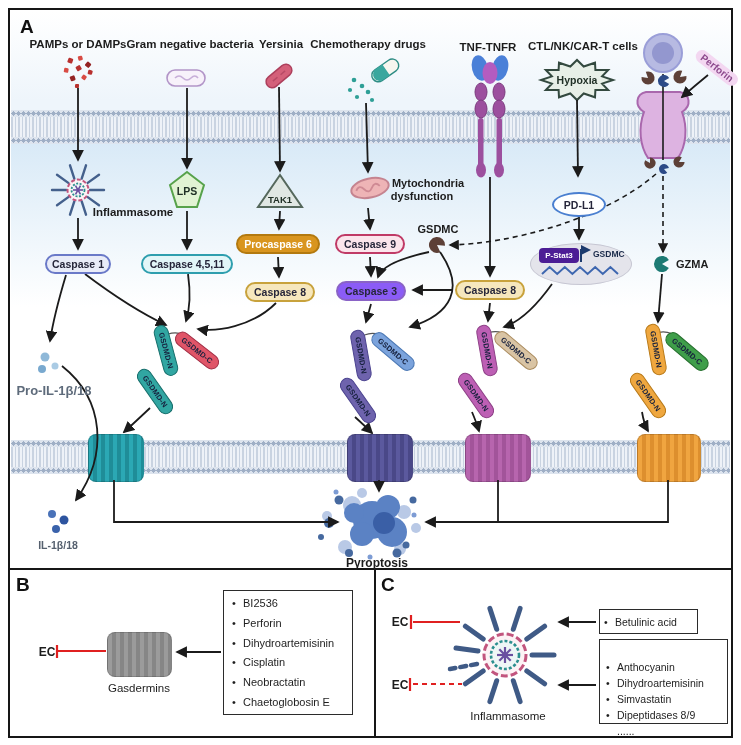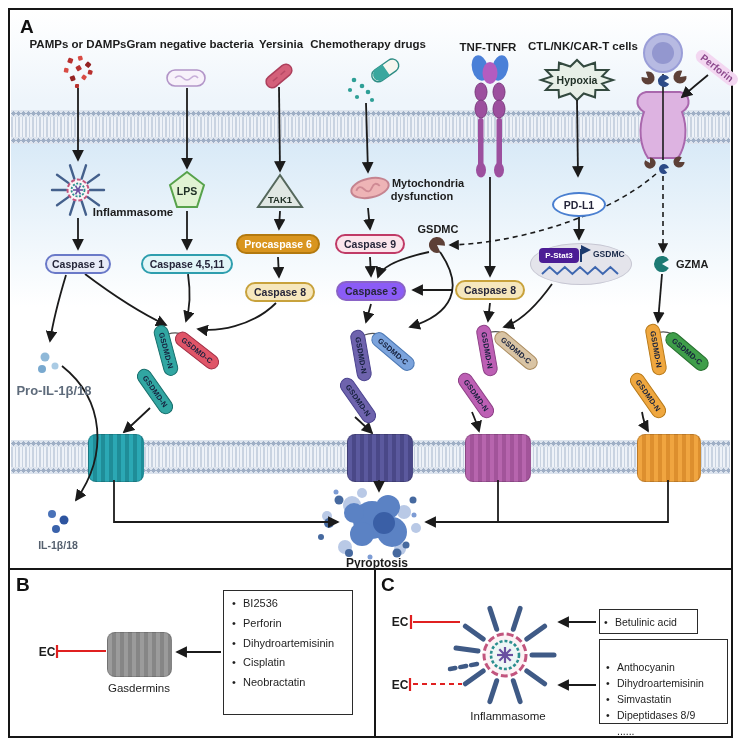--- a/index.html
+++ b/index.html
@@ -379,20 +379,21 @@
 
   <div class="lbl" style="left:47px;top:652px;font-size:12px;">EC</div>
   <div class="pore" style="left:107px;top:632px;width:63px;height:43px;background:repeating-linear-gradient(90deg,#9b9b9b 0 4px,#868686 4px 8px);"></div>
   <div class="lbl" style="left:139px;top:688px;font-weight:400;">Gasdermins</div>
   <div class="box" id="boxB" style="left:223px;top:590px;width:130px;height:125px;padding:3px 4px;">
     <div class="bi">BI2536</div>
     <div class="bi">Perforin</div>
     <div class="bi">Dihydroartemisinin</div>
     <div class="bi">Cisplatin</div>
     <div class="bi">Neobractatin</div>
+    <div class="bi">Chaetoglobosin E</div>
   </div>
 
   <div class="lbl" style="left:400px;top:622px;font-size:12px;">EC</div>
   <div class="lbl" style="left:400px;top:685px;font-size:12px;">EC</div>
   <div class="lbl" style="left:508px;top:716px;font-weight:400;">Inflammasome</div>
   <div class="box cbox" style="left:599px;top:609px;width:99px;height:25px;display:flex;align-items:center;">
     <div class="bi">Betulinic acid</div>
   </div>
   <div class="box cbox" style="left:599px;top:639px;width:129px;height:85px;padding:19px 2px;">
     <div class="bi">Anthocyanin</div>

